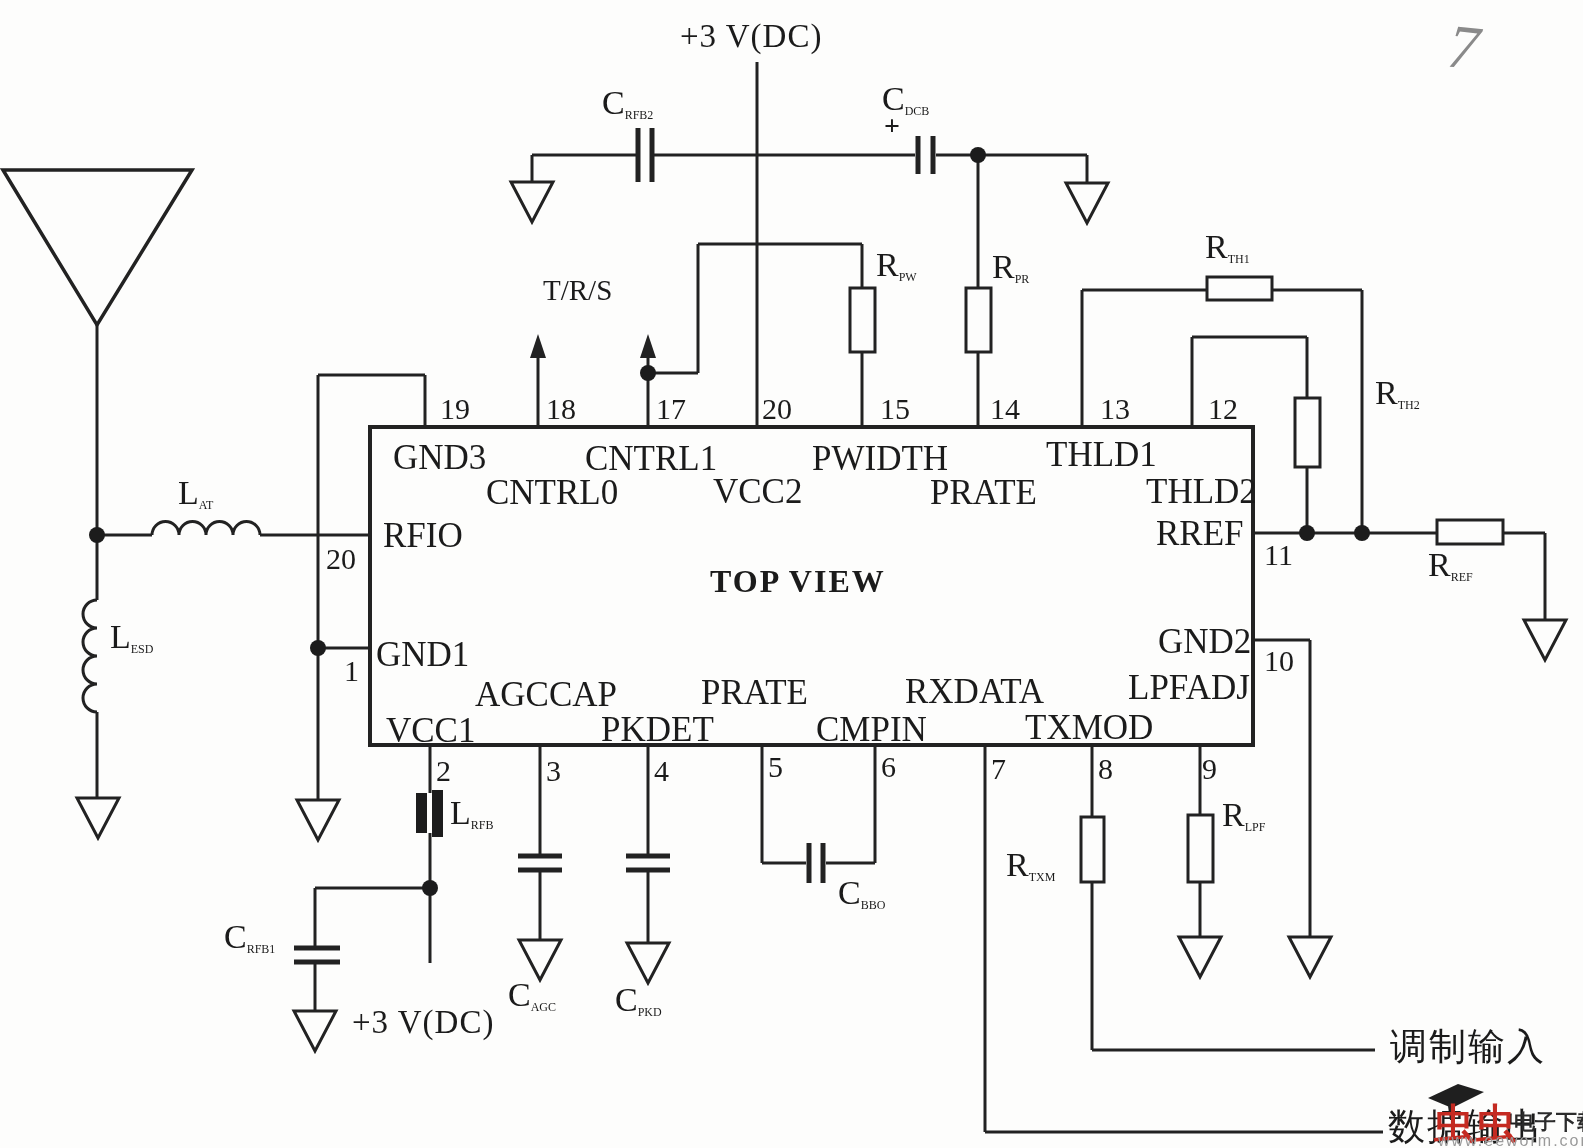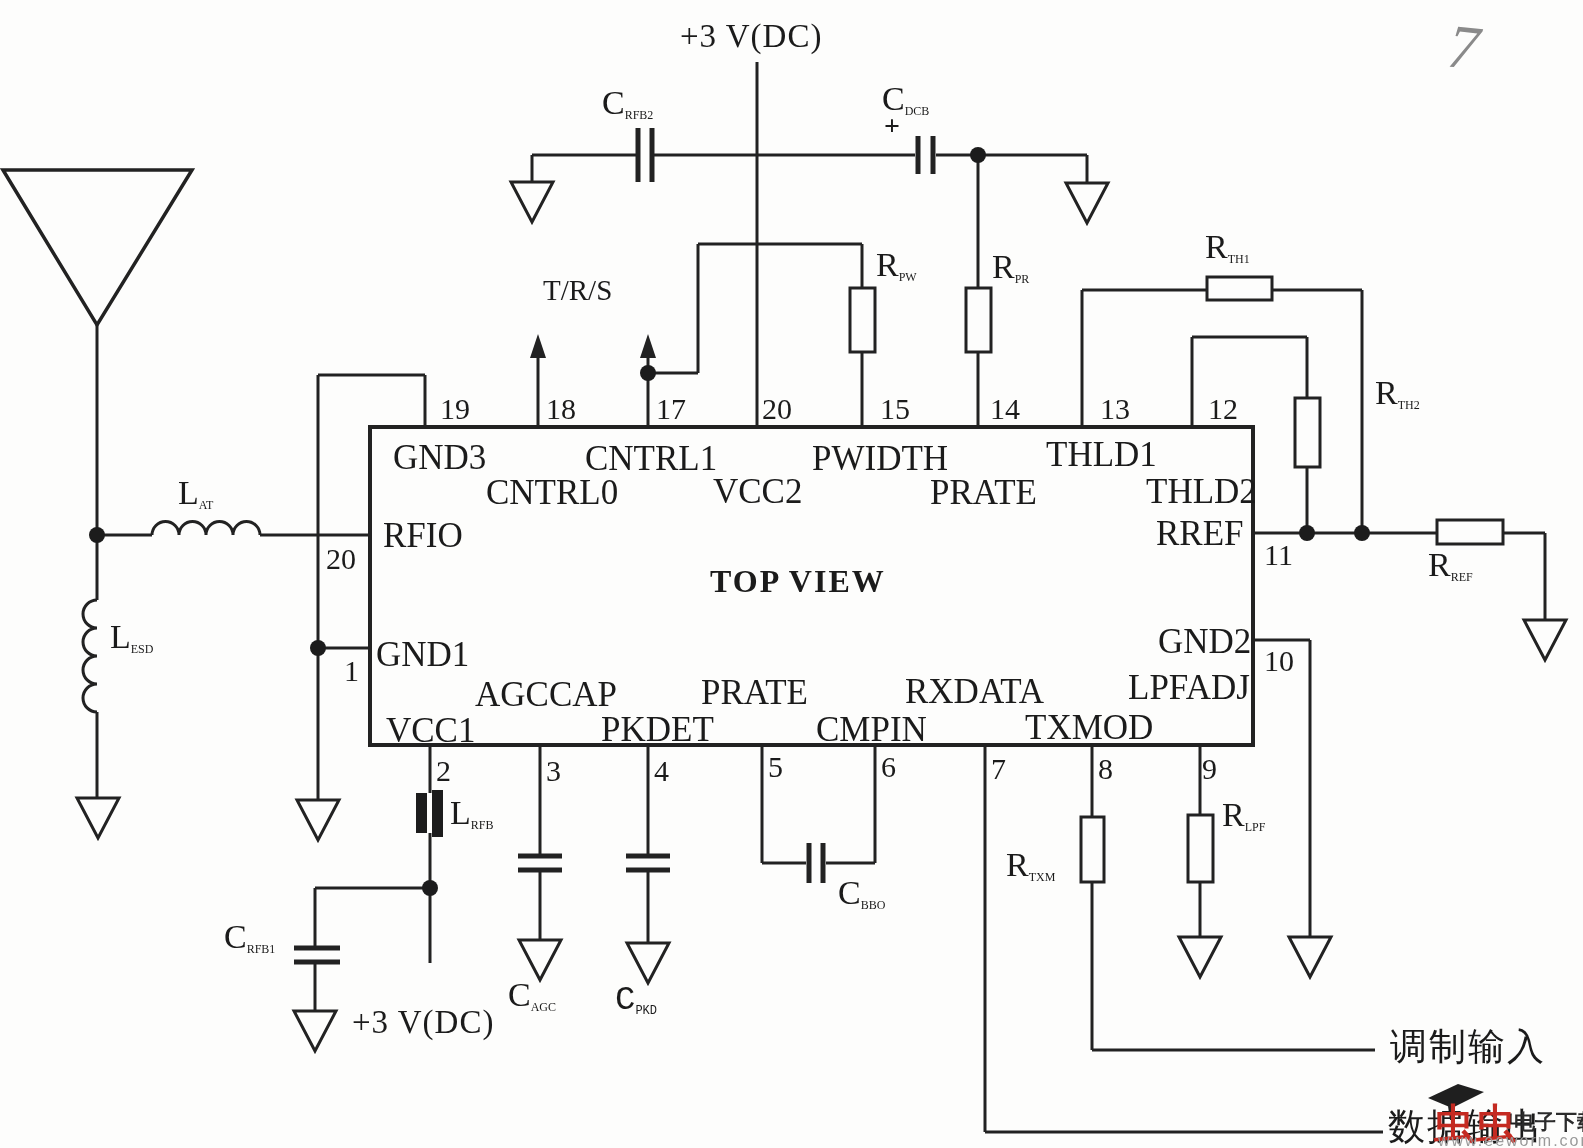--- a/index.html
+++ b/index.html
@@ -190,21 +190,21 @@
   <div class="t comp" style="left:876px; top:248px;"><span>R</span><sub>PW</sub></div>
   <div class="t comp" style="left:992px; top:250px;"><span>R</span><sub>PR</sub></div>
   <div class="t comp" style="left:1205px; top:230px;"><span>R</span><sub>TH1</sub></div>
   <div class="t comp" style="left:1375px; top:376px;"><span>R</span><sub>TH2</sub></div>
   <div class="t comp" style="left:1428px; top:548px;"><span>R</span><sub>REF</sub></div>
   <div class="t comp" style="left:178px; top:476px;"><span>L</span><sub>AT</sub></div>
   <div class="t comp" style="left:110px; top:620px;"><span>L</span><sub>ESD</sub></div>
   <div class="t comp" style="left:450px; top:796px;"><span>L</span><sub>RFB</sub></div>
   <div class="t comp" style="left:224px; top:920px;"><span>C</span><sub>RFB1</sub></div>
   <div class="t comp" style="left:508px; top:978px;"><span>C</span><sub>AGC</sub></div>
-  <div class="t comp" style="left:615px; top:983px;font-family:Liberation Mono, monospace;"><span>C</span><sub>PKD</sub></div>
+  <div class="t comp" style="left:615px; top:983px;"><span>C</span><sub>PKD</sub></div>
   <div class="t comp" style="left:838px; top:876px;"><span>C</span><sub>BBO</sub></div>
   <div class="t comp" style="left:1006px; top:848px;"><span>R</span><sub>TXM</sub></div>
   <div class="t comp" style="left:1222px; top:798px;"><span>R</span><sub>LPF</sub></div>
 
   <div class="t num" style="left:440px; top:394px;">19</div>
   <div class="t num" style="left:546px; top:394px;">18</div>
   <div class="t num" style="left:656px; top:394px;">17</div>
   <div class="t num" style="left:762px; top:394px;">20</div>
   <div class="t num" style="left:880px; top:394px;">15</div>
   <div class="t num" style="left:990px; top:394px;">14</div>

